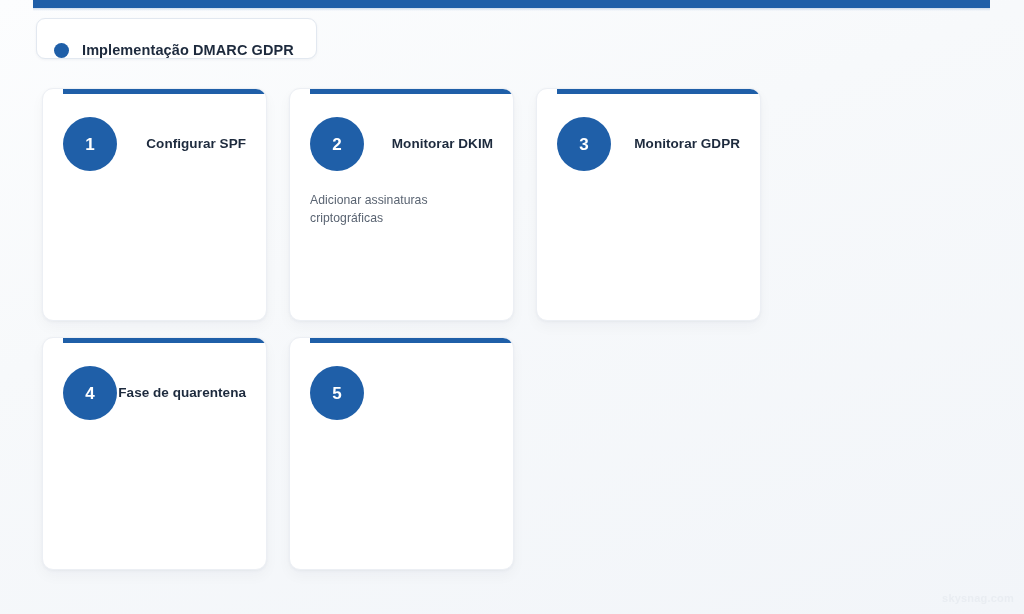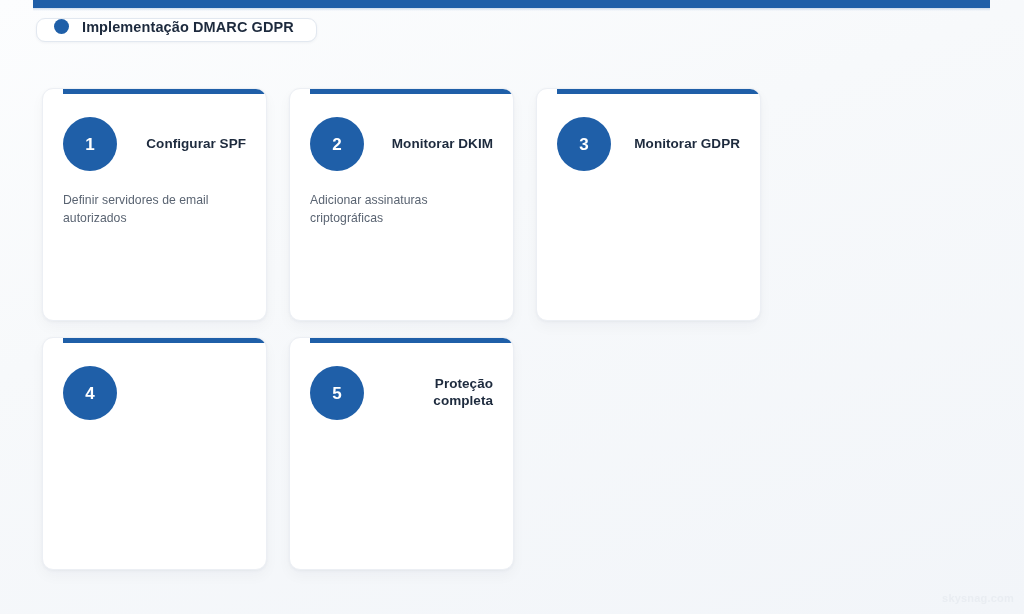--- a/index.html
+++ b/index.html
@@ -34,23 +34,23 @@
     width: 957px;
     height: 3px;
     background: linear-gradient(to bottom, rgba(31,95,168,0.20), rgba(31,95,168,0));
   }
 
   
   .header-pill {
     position: absolute;
     left: 36px;
     top: 18px;
-    height: 24px;
-    display: flex;
-    align-items: flex-start;
+    height: 41px;
+    display: flex;
+    align-items: flex-end;
     gap: 13px;
     padding: 0 22px 0 17px;
     background: #ffffff;
     border: 1px solid #e2e8f0;
     border-radius: 9px;
     box-shadow: 0 1px 3px rgba(15,38,70,0.05);
   }
   .header-dot {
     width: 15px;
     height: 15px;
@@ -121,21 +121,20 @@
     line-height: 1;
   }
 
   .card-title {
     flex: 1 1 auto;
     text-align: right;
     font-size: 13.5px;
     font-weight: bold;
     color: #1d2a3d;
     line-height: 1.25;
-    padding-left: 8px;
     letter-spacing: 0.05px;
   }
 
   .card-desc {
     margin-top: 21px;
     font-size: 12.2px;
     color: #5a6472;
     line-height: 1.45;
     letter-spacing: 0.05px;
   }
@@ -164,21 +163,20 @@
 </div>
 
 <div class="grid">
 
   <div class="card">
     <div class="card-accent"></div>
     <div class="card-head">
       <div class="card-number">1</div>
       <div class="card-title">Configurar SPF</div>
     </div>
-    <div class="card-desc">Definir servidores de email autorizados</div>
   </div>
 
   <div class="card">
     <div class="card-accent"></div>
     <div class="card-head">
       <div class="card-number">2</div>
       <div class="card-title">Monitorar DKIM</div>
     </div>
     <div class="card-desc">Adicionar assinaturas criptográficas</div>
   </div>
@@ -188,26 +186,26 @@
     <div class="card-head">
       <div class="card-number">3</div>
       <div class="card-title">Monitorar GDPR</div>
     </div>
   </div>
 
   <div class="card">
     <div class="card-accent"></div>
     <div class="card-head">
       <div class="card-number">4</div>
+      <div class="card-title">Fase de quarentena</div>
     </div>
   </div>
 
   <div class="card">
     <div class="card-accent"></div>
     <div class="card-head">
       <div class="card-number">5</div>
-      <div class="card-title">Proteção completa</div>
     </div>
   </div>
 
 </div>
 
 <div class="watermark">skysnag.com</div>
 
 </body></html>

